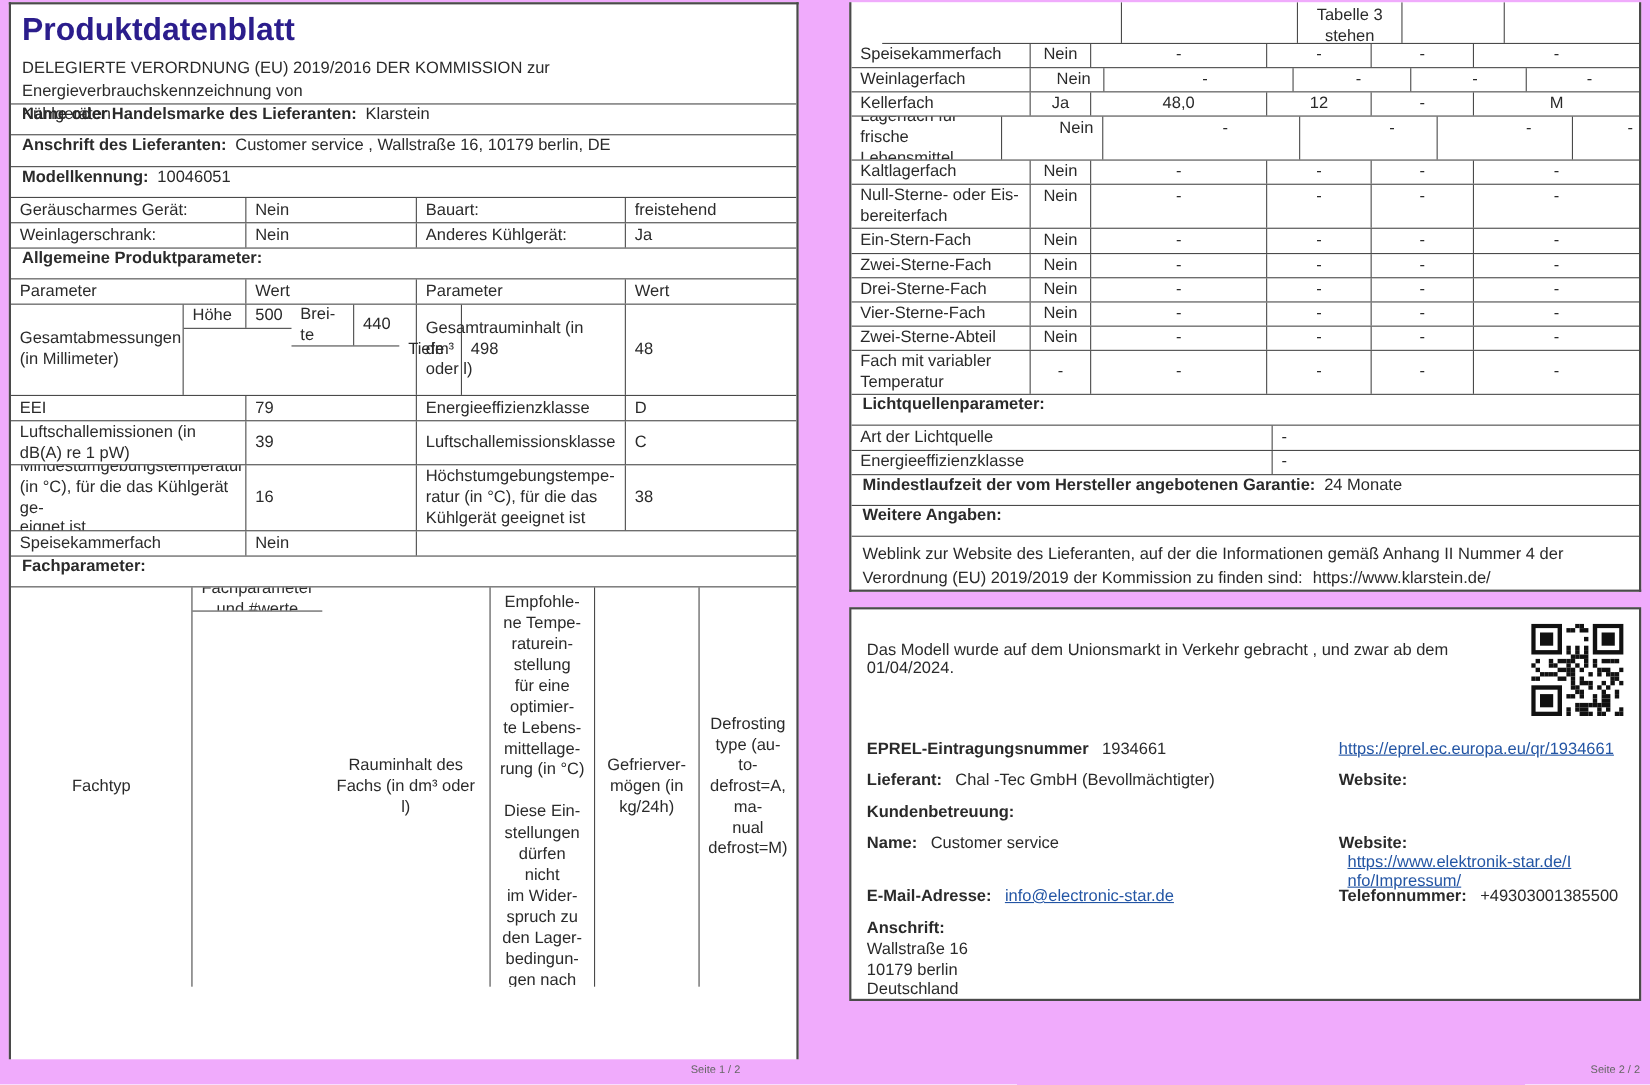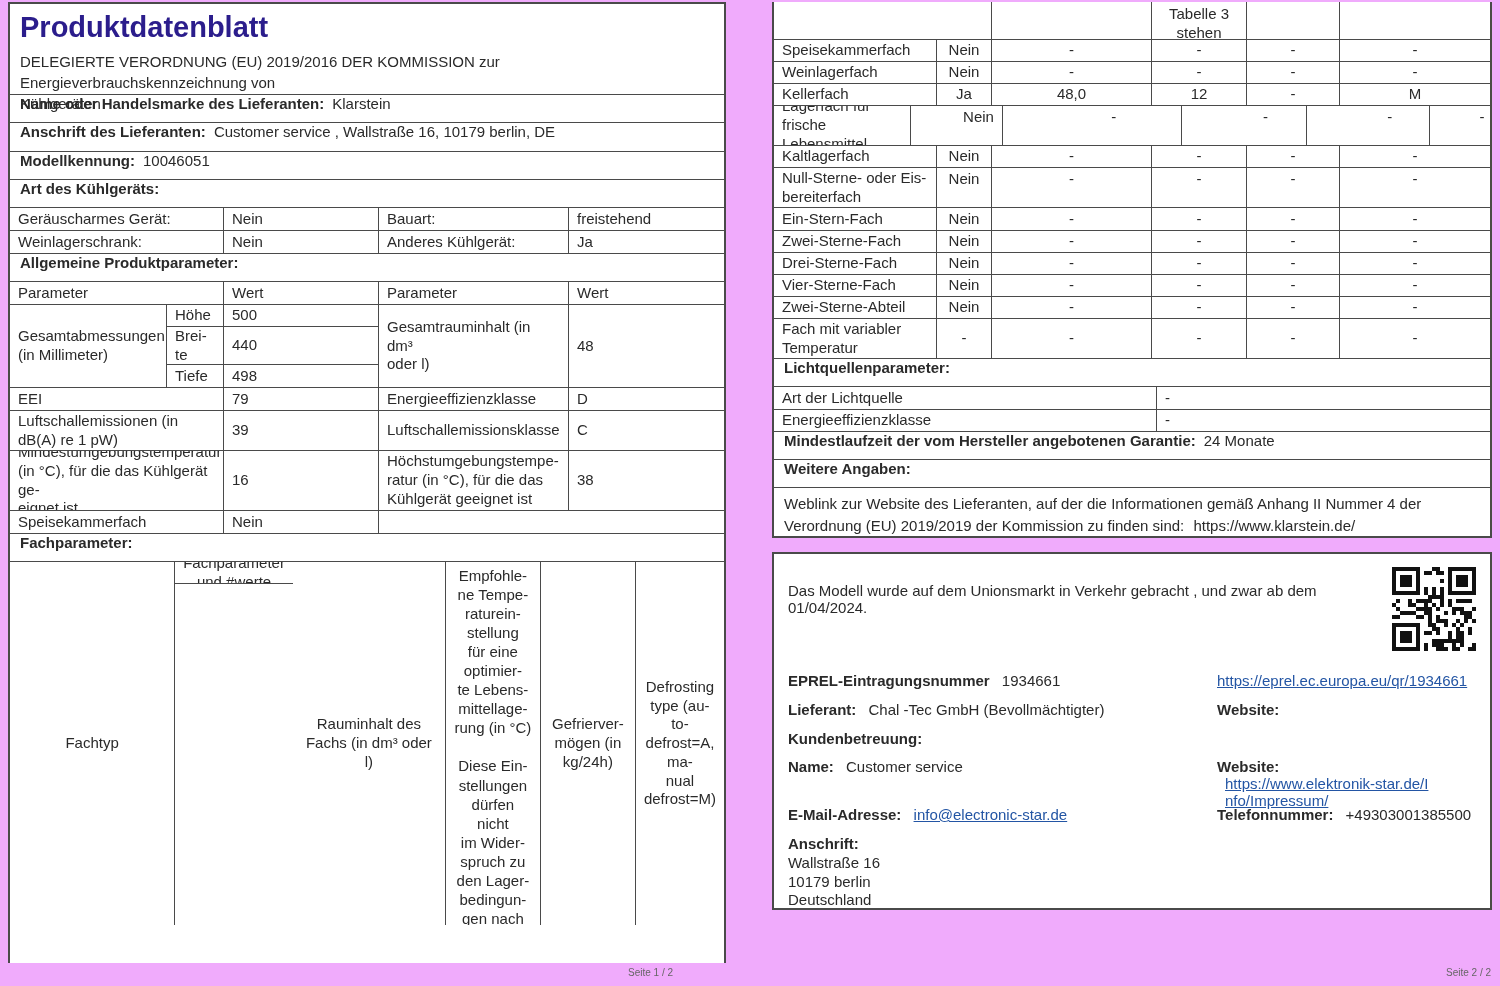--- a/index.html
+++ b/index.html
@@ -57,23 +57,20 @@
       <span class="val">Klarstein</span>
     </div>
     <div class="lblrow" style="height:29px;">
       <span class="b">Anschrift des Lieferanten:</span>
       <span class="val">Customer service , Wallstraße 16, 10179 berlin, DE</span>
     </div>
     <div class="lblrow" style="height:28px;">
       <span class="b">Modellkennung:</span>
       <span class="val">10046051</span>
     </div>
-    <div class="lblrow" style="height:28px;">
-      <span class="b">Art des Kühlgeräts:</span>
-    </div>
 
     <div class="tr" style="height:23px;">
       <div class="td c1">Geräuscharmes Gerät:</div>
       <div class="td c2">Nein</div>
       <div class="td c3">Bauart:</div>
       <div class="td c4">freistehend</div>
     </div>
     <div class="tr" style="height:23px;">
       <div class="td c1">Weinlagerschrank:</div>
       <div class="td c2">Nein</div>
@@ -88,21 +85,21 @@
     <div class="tr" style="height:23px;">
       <div class="td c1">Parameter</div>
       <div class="td c2">Wert</div>
       <div class="td c3">Parameter</div>
       <div class="td c4">Wert</div>
     </div>
 
     <div class="tr" style="height:83px;">
       <div class="td d1">Gesamtabmessungen
 (in Millimeter)</div>
-      <div style="width:212px;display:flex;flex-direction:column;border-right:1px solid var(--bc);box-sizing:border-box;">
+      <div style="width:212px;display:flex;flex-direction:row;border-right:1px solid var(--bc);box-sizing:border-box;">
         <div style="display:flex;height:22px;border-bottom:1px solid var(--bc);box-sizing:border-box;">
           <div class="td d2">Höhe</div>
           <div class="td" style="flex:1;border-right:none;">500</div>
         </div>
         <div style="display:flex;height:38px;border-bottom:1px solid var(--bc);box-sizing:border-box;">
           <div class="td d2">Brei-
 te</div>
           <div class="td" style="flex:1;border-right:none;">440</div>
         </div>
         <div style="display:flex;flex:1;">
@@ -180,38 +177,38 @@
           <div class="td f5 ctr">Defrosting type (au-
 to-defrost=A, ma-
 nual defrost=M)</div>
         </div>
       </div>
     </div>
   </div>
 
   <div class="page p2box1">
 
-    <div class="tr" style="height:38px;">
+    <div class="tr" style="height:38px;margin-left:28px;">
       <div class="td g12"></div>
       <div class="td g3"></div>
       <div class="td g4 ctr top" style="line-height:1.27;padding-top:2px;">Tabelle 3
 stehen</div>
       <div class="td g5"></div>
       <div class="td g6"></div>
     </div>
 
     <div class="tr" style="height:22px;">
       <div class="td g1">Speisekammerfach</div>
       <div class="td g2 ctr">Nein</div>
       <div class="td g3 ctr">-</div>
       <div class="td g4 ctr">-</div>
       <div class="td g5 ctr">-</div>
       <div class="td g6 ctr">-</div>
     </div>
-    <div class="tr" style="height:22px;">
+    <div class="tr" style="height:22px;gap:12px;">
       <div class="td g1">Weinlagerfach</div>
       <div class="td g2 ctr">Nein</div>
       <div class="td g3 ctr">-</div>
       <div class="td g4 ctr">-</div>
       <div class="td g5 ctr">-</div>
       <div class="td g6 ctr">-</div>
     </div>
     <div class="tr" style="height:22px;">
       <div class="td g1">Kellerfach</div>
       <div class="td g2 ctr">Ja</div>

